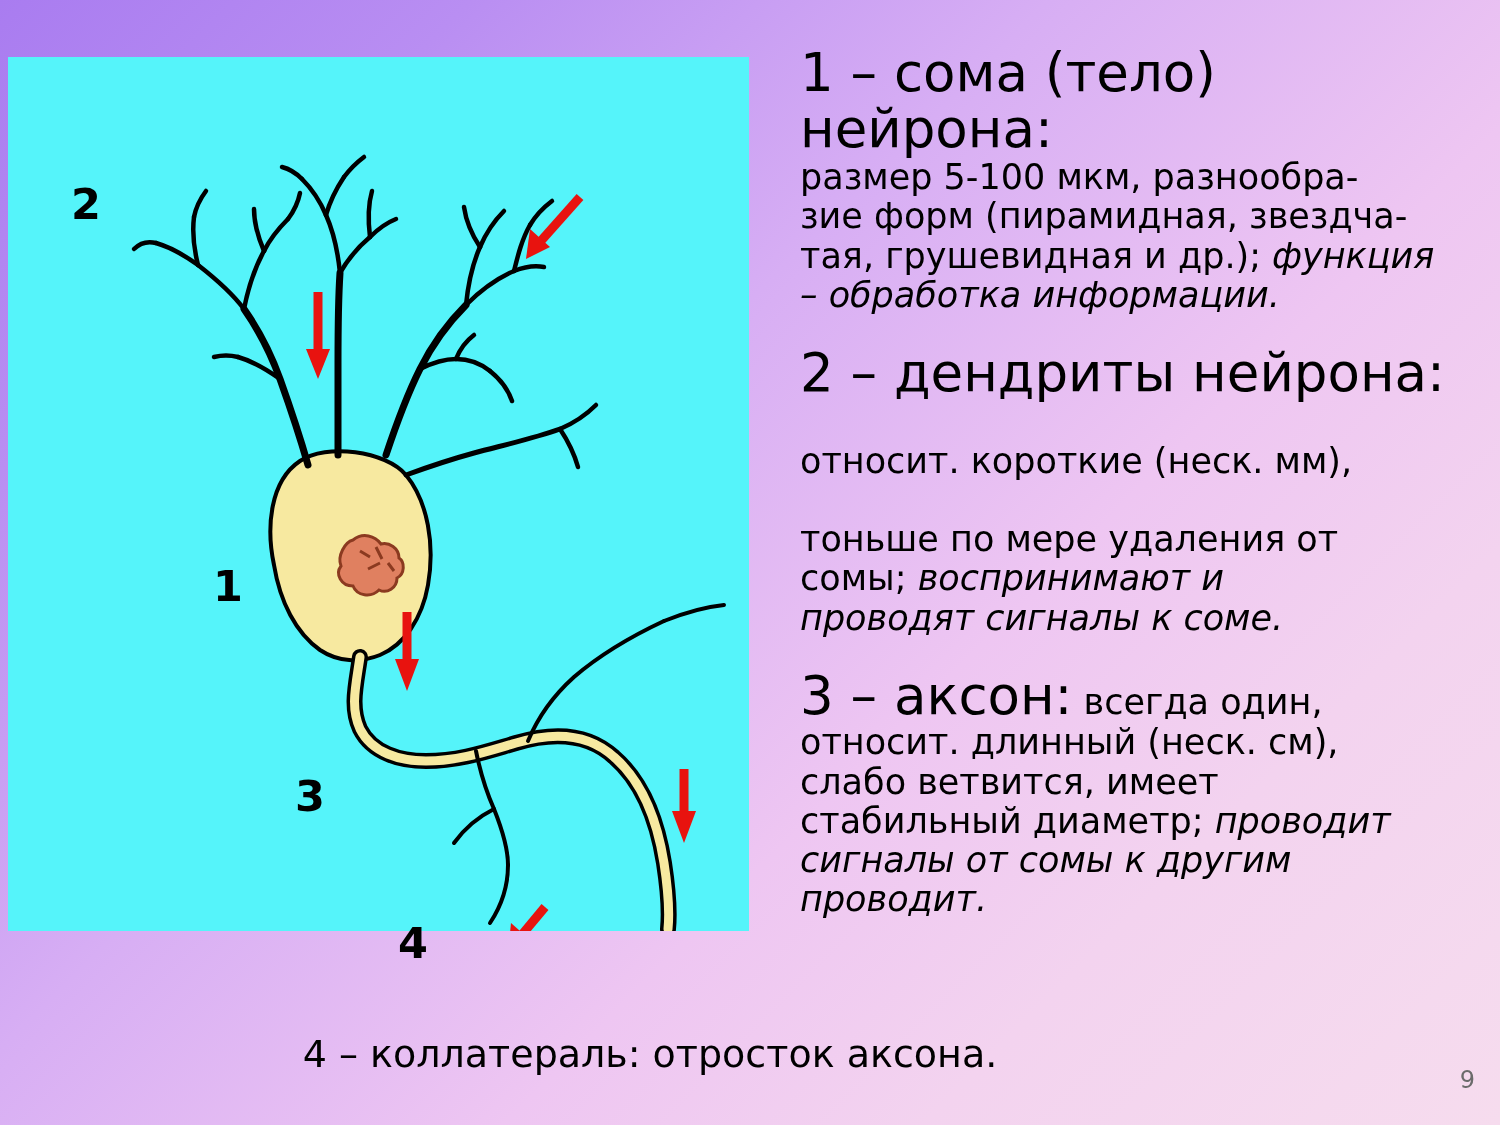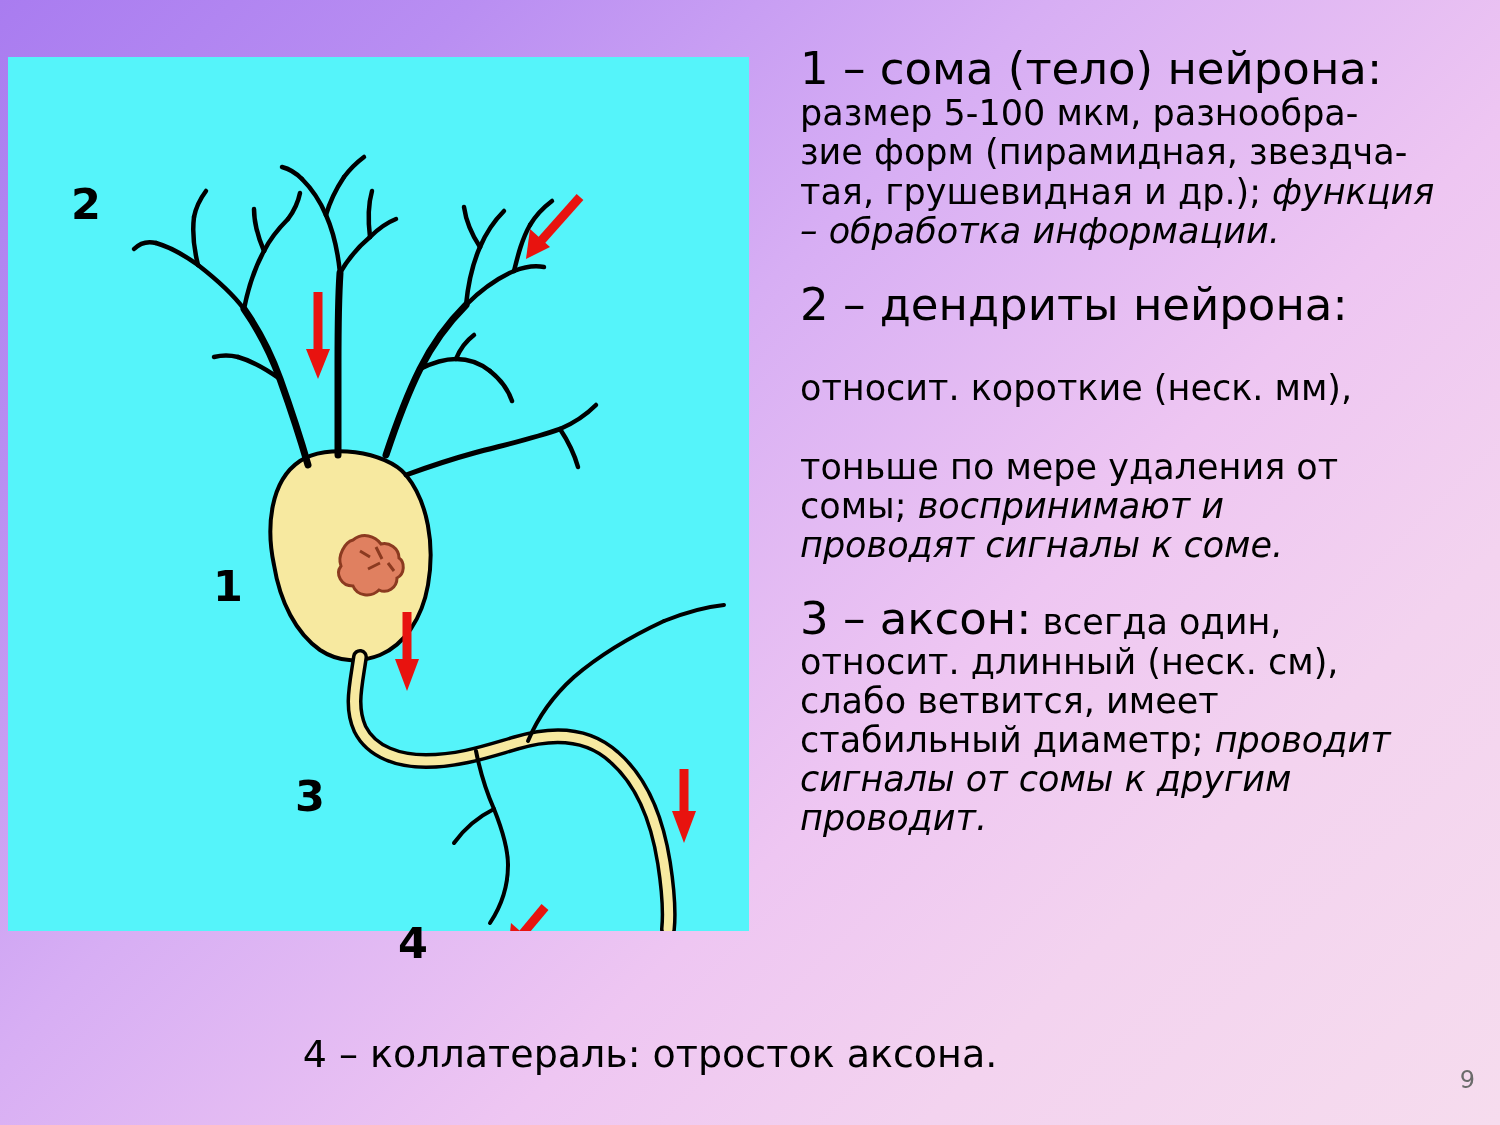--- a/index.html
+++ b/index.html
@@ -49,21 +49,21 @@
 
   
   .text-col {
     position: absolute;
     left: 800px;
     top: 45px;
     width: 680px;
   }
   .block { margin-bottom: 30px; }
   .head {
-    font-size: 45px;
+    font-size: 53px;
     color: #000;
     line-height: 1.05;
     margin-bottom: 2px;
   }
   .body-txt {
     font-size: 35px;
     color: #000;
     line-height: 1.12;
   }
   .it { font-style: italic; }

